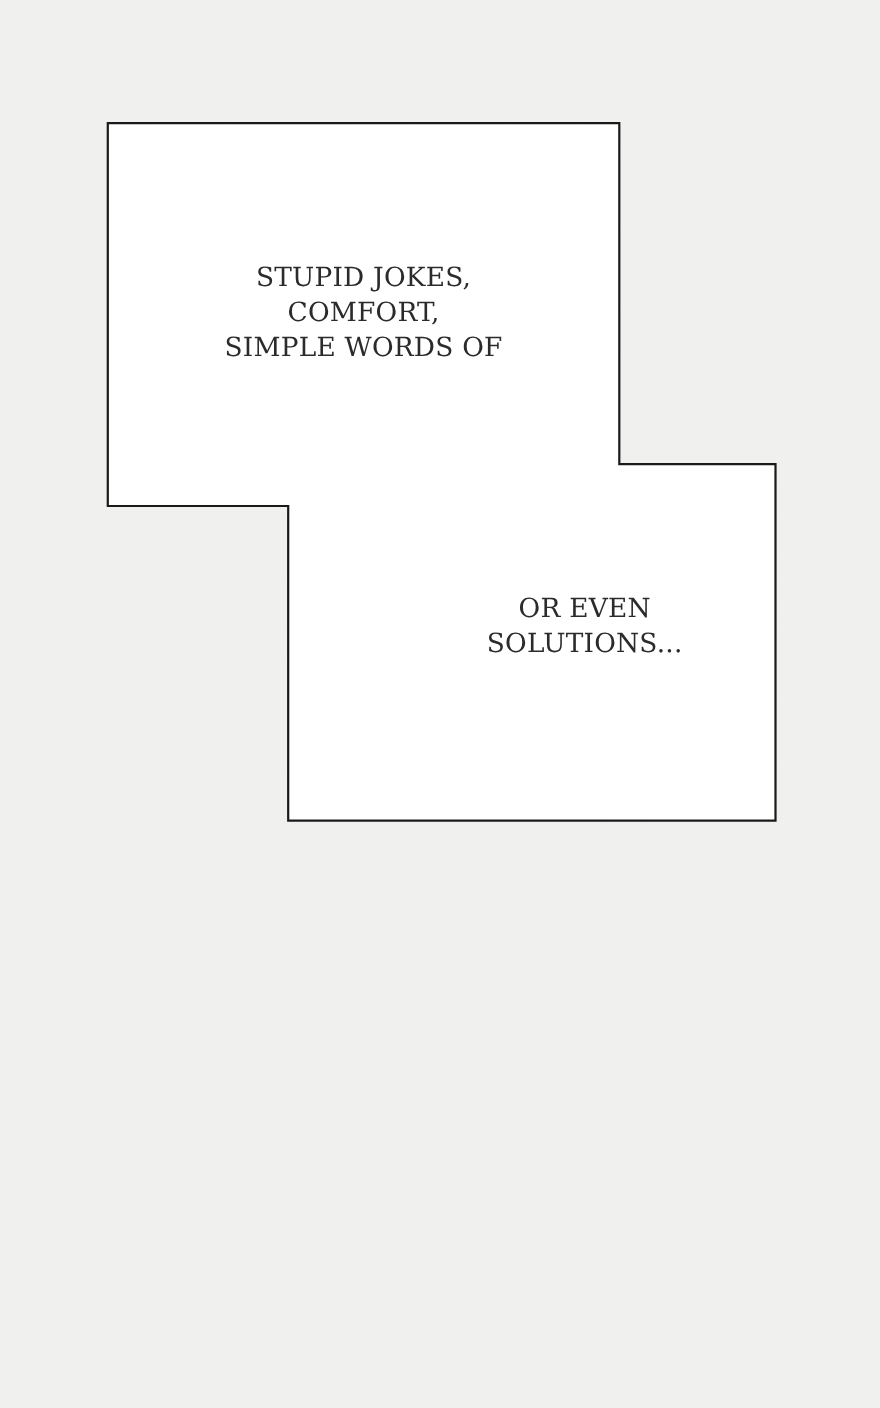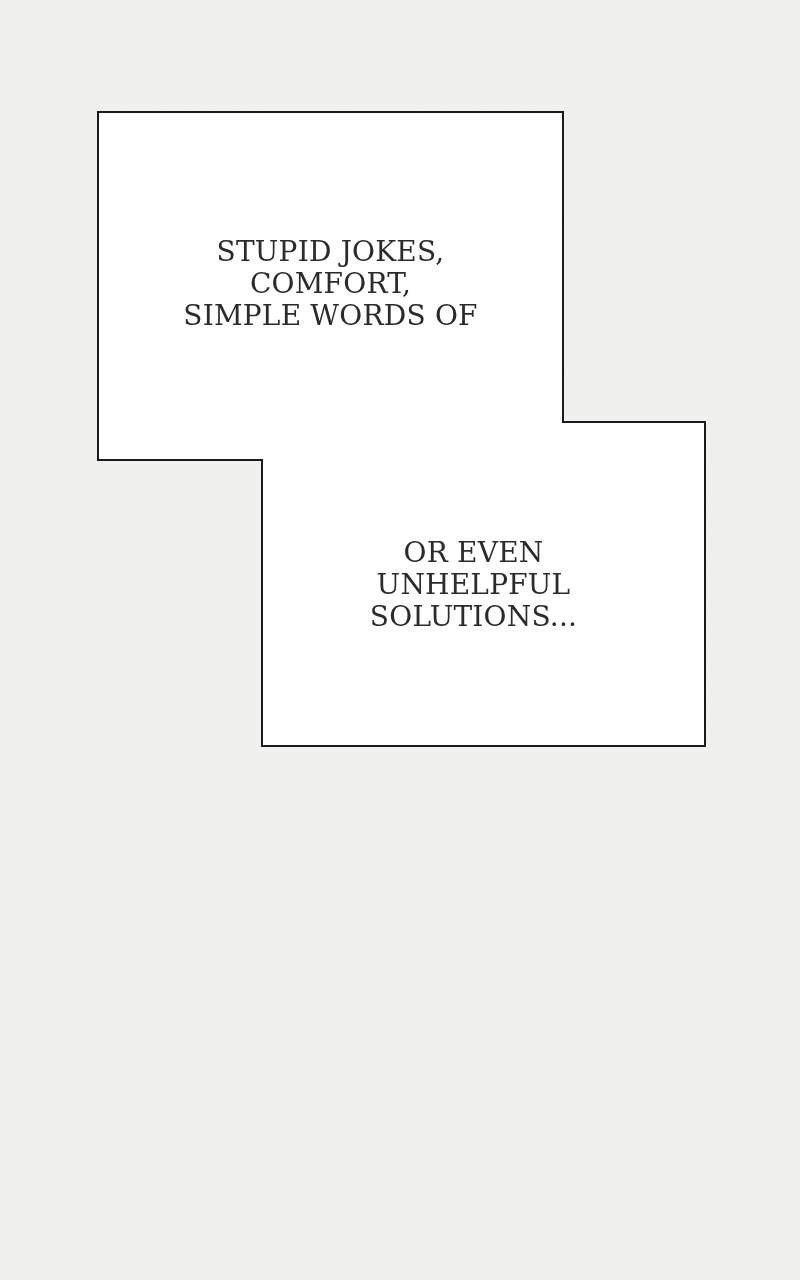--- a/index.html
+++ b/index.html
@@ -30,37 +30,38 @@
   .panel-layer {
     position: absolute;
     left: 0; top: 0;
     width: 800px;
     height: 1280px;
   }
   .speech-text {
     position: absolute;
     text-align: center;
     color: #2b2b2b;
-    font-size: 28px;
+    font-size: 24px;
     line-height: 32px;
     letter-spacing: 0.2px;
     white-space: nowrap;
   }
   .speech-text .line {
     height: 32px;
   }
   #speech-text-1 {
     left: 98px;
     top: 236px;
     width: 465px;
   }
   #speech-text-2 {
-    left: 252px;
+    left: 262px;
     top: 537px;
     width: 443px;
+    padding-left: 48px;
   }
 </style>
 </head>
 <body style="background: rgb(241, 241, 239);">
 
 <div class="page">
 
   <svg class="texture-layer" width="800" height="1280" xmlns="http://www.w3.org/2000/svg" aria-hidden="true">
     <filter id="paper-noise" x="0" y="0" width="100%" height="100%">
       <feTurbulence type="fractalNoise" baseFrequency="0.8" numOctaves="2" stitchTiles="stitch" result="n"></feTurbulence>
@@ -77,17 +78,16 @@
   </svg>
 
   <div class="speech-text" id="speech-text-1" style="color: rgb(43, 43, 43);">
     <div class="line">STUPID JOKES,</div>
     <div class="line">COMFORT,</div>
     <div class="line">SIMPLE WORDS OF</div>
   </div>
 
   <div class="speech-text" id="speech-text-2" style="color: rgb(43, 43, 43);">
     <div class="line">OR EVEN</div>
-    <div class="line">UNHELPFUL</div>
     <div class="line">SOLUTIONS...</div>
   </div>
 
 </div>
 
 </body></html>

